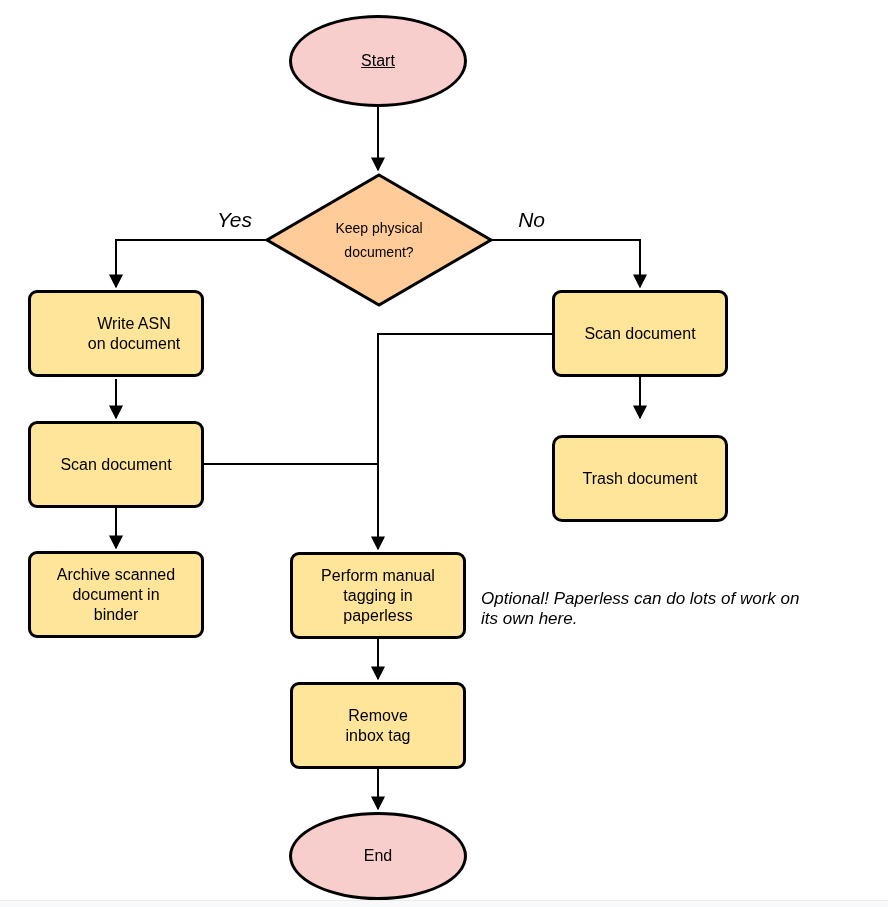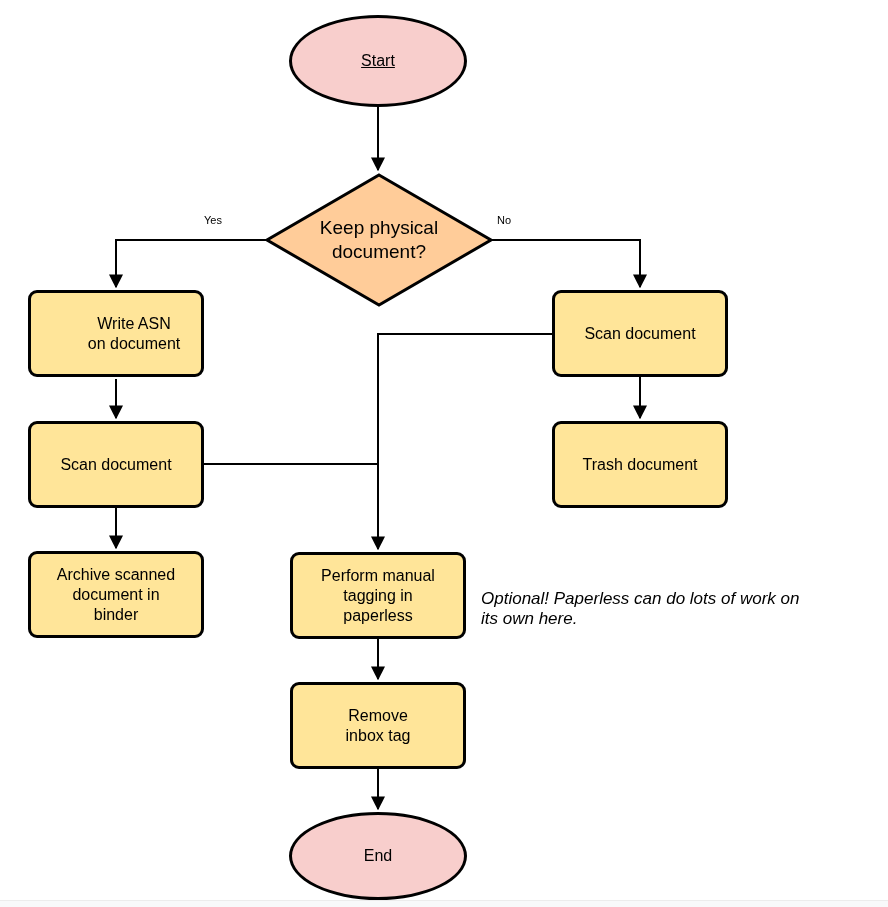--- a/index.html
+++ b/index.html
@@ -58,38 +58,39 @@
   .decision-svg { position: absolute; left: 0; top: 0; }
   .decision-label {
     position: absolute;
     left: 0; top: 0;
     width: 230px; height: 136px;
     display: flex;
     align-items: center;
     justify-content: center;
     text-align: center;
     white-space: pre-line;
-    font-size: 19px;
+    font-size: 14px;
     line-height: 24px;
   }
 
   .write-asn-node   { left: 28px;  top: 290px; padding-left: 36px; }
   .scan-left-node   { left: 28px;  top: 421px; }
   .archive-node     { left: 28px;  top: 551px; }
   .scan-right-node  { left: 552px; top: 290px; }
-  .trash-node       { left: 552px; top: 421px; }
+  .trash-node       { left: 552px; top: 435px; border-radius: 10px; }
   .tagging-node     { left: 290px; top: 552px; }
   .remove-inbox-node{ left: 290px; top: 682px; }
 
   .edge-label {
     position: absolute;
     width: 48px;
-    text-align: left;
-    font-size: 11px;
+    text-align: right;
+    font-size: 21px;
     line-height: 18px;
+    font-style: italic;
   }
   .edge-label-yes { left: 204px; top: 211px; }
   .edge-label-no  { left: 497px; top: 211px; }
 
   .optional-note {
     position: absolute;
     left: 481px; top: 589px;
     width: 404px;
     font-style: italic;
     font-size: 17px;

